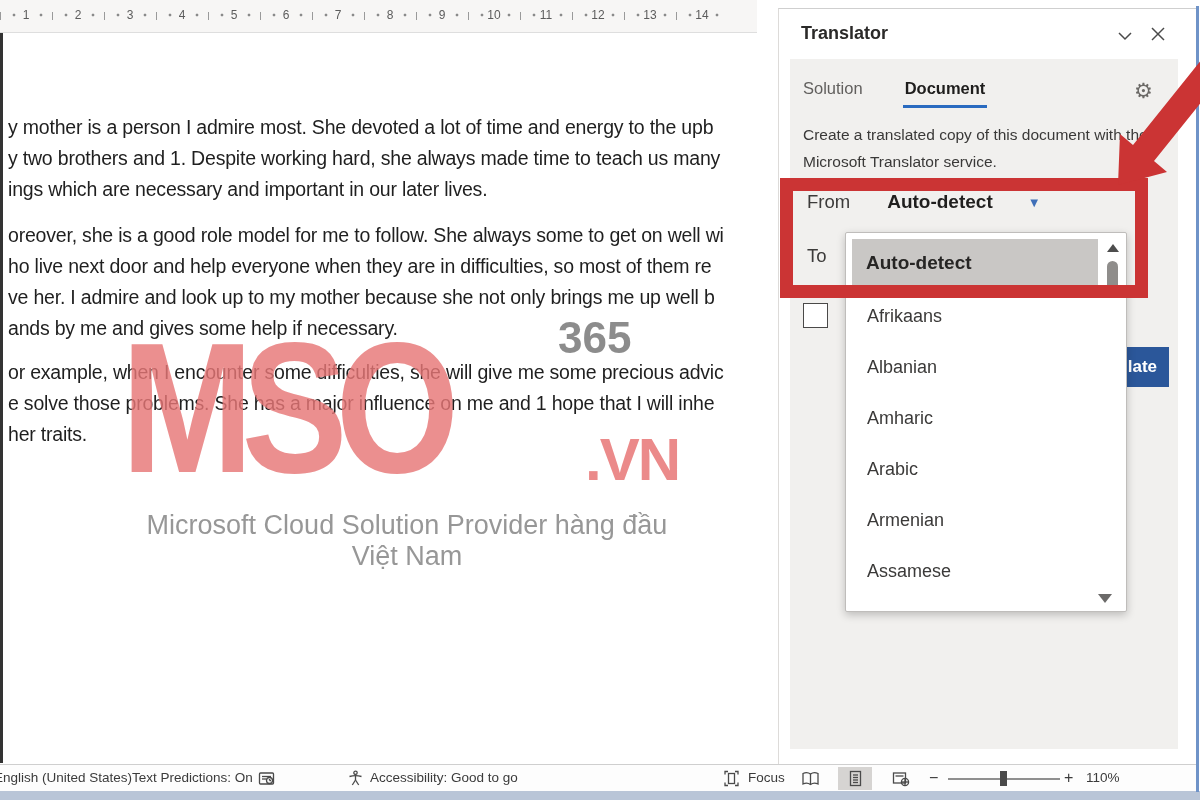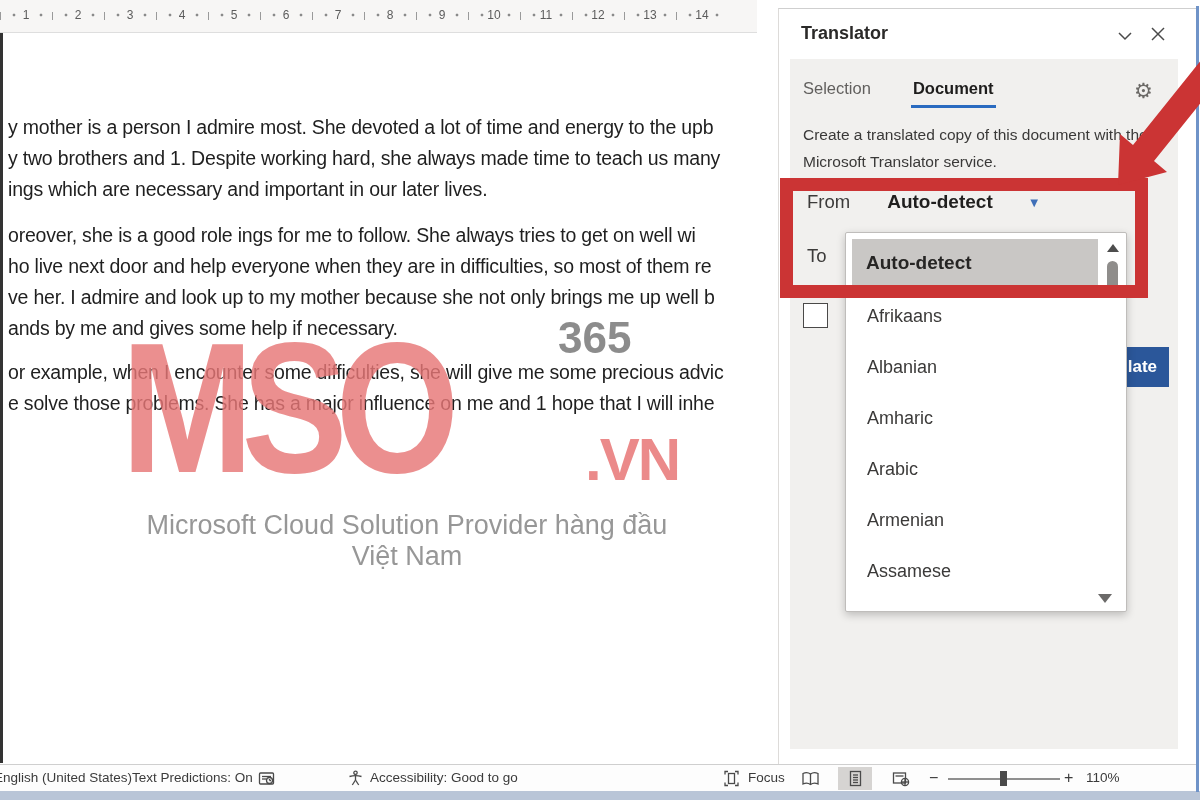--- a/index.html
+++ b/index.html
@@ -143,29 +143,30 @@
 <div id="doc-edge"></div>
 <div id="page">
   <div class="para" id="para-1">
 
   <div class="doc-line">y mother is a person I admire most. She devoted a lot of time and energy to the upb</div>
       <div class="doc-line">y two brothers and 1. Despite working hard, she always made time to teach us many</div>
       <div class="doc-line">ings which are necessary and important in our later lives.</div>
     </div>
   <div class="para" id="para-2">
 
-  <div class="doc-line">oreover, she is a good role ings for me to follow. She always tries to get on well wi</div>
+  <div class="doc-line">oreover, she is a good role model for me to follow. She always some to get on well wi</div>
       <div class="doc-line">ho live next door and help everyone when they are in difficulties, so most of them re</div>
       <div class="doc-line">ve her. I admire and look up to my mother because she not only brings me up well b</div>
       <div class="doc-line">ands by me and gives some help if necessary.</div>
     </div>
   <div class="para" id="para-3">
 
   <div class="doc-line">or example, when I encounter some difficulties, she will give me some precious advic</div>
       <div class="doc-line">e solve those problems. She has a major influence on me and 1 hope that I will inhe</div>
+      <div class="doc-line"> her traits.</div>
     </div>
   <div id="watermark">
     <div id="wm-badge">365</div>
     <div id="wm-logo">MSO</div>
     <div id="wm-suffix">.VN</div>
     <div id="wm-tagline">Microsoft Cloud Solution Provider hàng đầu Việt Nam</div>
   </div>
 </div>
 
 <div id="pane">
@@ -177,21 +178,21 @@
   </span>
   <span id="pane-close">
     <svg class="ic" width="18" height="18" viewBox="0 0 18 18">
         <line x1="3" y1="3" x2="15" y2="15" stroke-width="1.5"></line>
         <line x1="15" y1="3" x2="3" y2="15" stroke-width="1.5"></line>
       </svg>
   </span>
   <div id="panel">
     <div class="tabs">
 
-    <div class="tab">Selection</div>
+    <div class="tab">Solution</div>
         <div class="tab active">Document</div>
       </div>
     <div id="gear">⚙</div>
     <div id="pane-desc">Create a translated copy of this document with the Microsoft Translator service.</div>
     <div class="lang-row" id="from-row">
       <span>From</span>
       <span class="lang-value">Auto-detect</span>
       <span class="dd-caret">▼</span>
     </div>
     <div class="lang-row" id="to-row">

